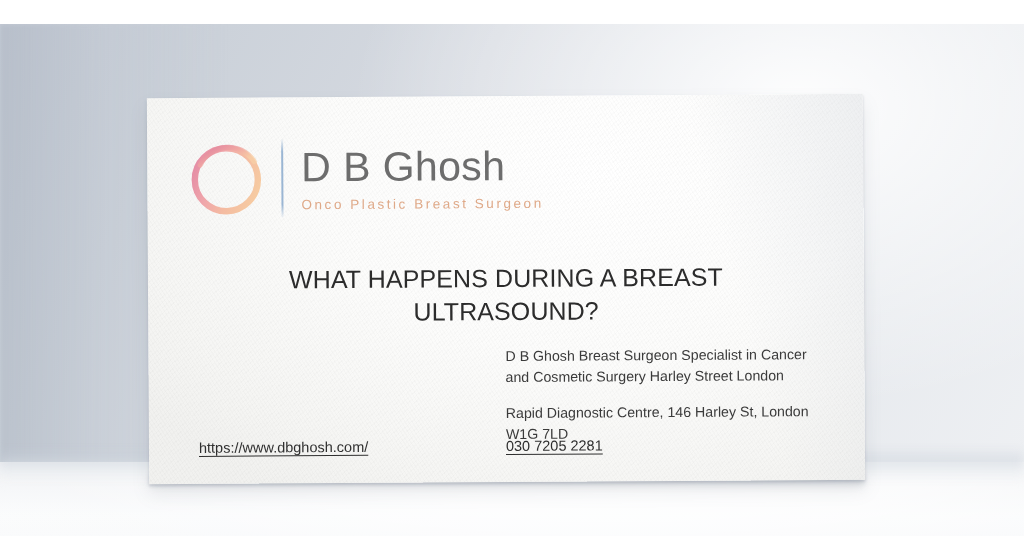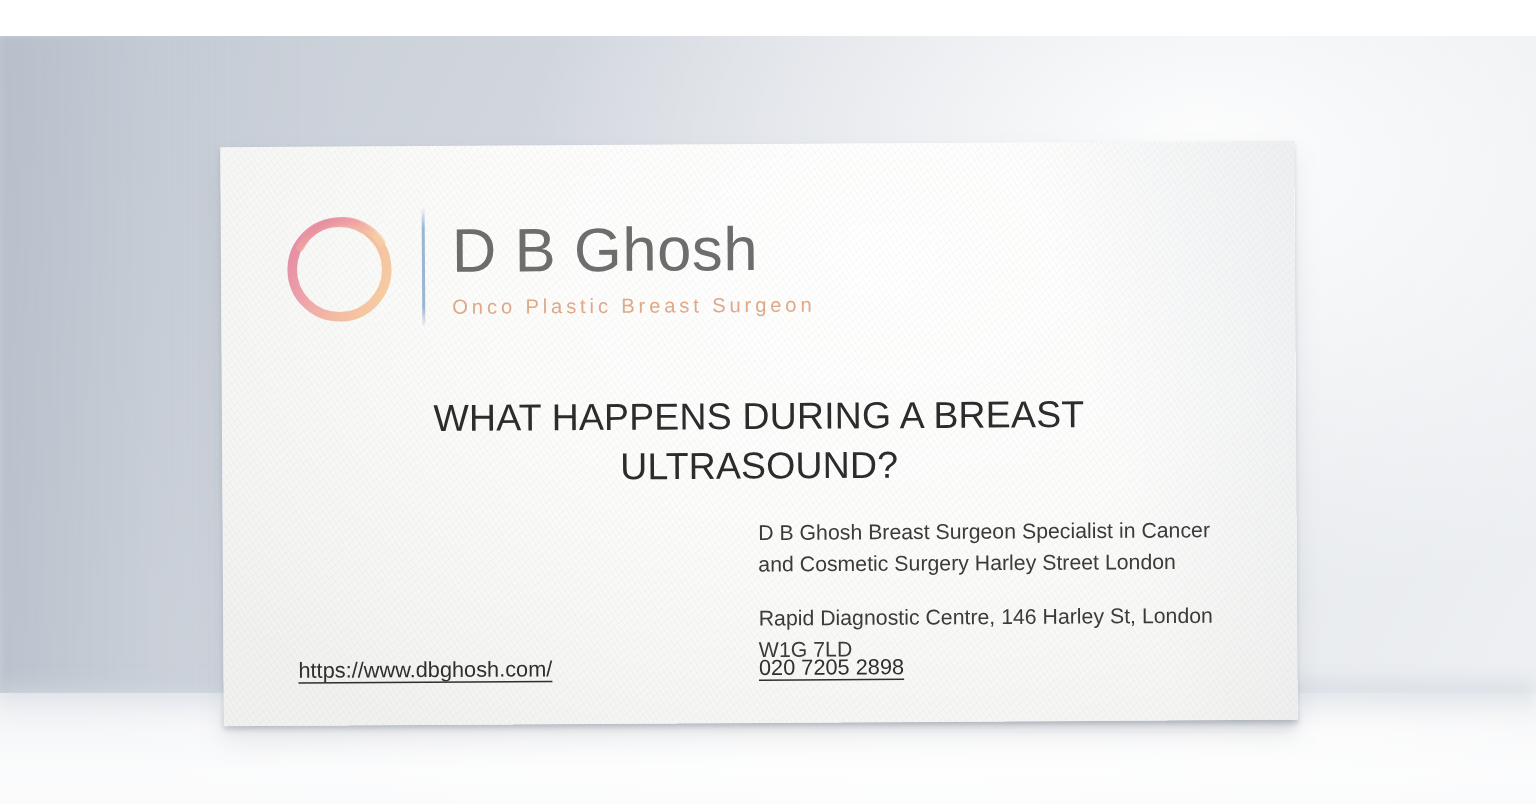--- a/index.html
+++ b/index.html
@@ -313,18 +313,18 @@
 
       <div class="headline">WHAT HAPPENS DURING A BREAST ULTRASOUND?</div>
 
       <div class="details">
         <p>D B Ghosh Breast Surgeon Specialist in Cancer and Cosmetic Surgery Harley Street London</p>
         <p>Rapid Diagnostic Centre, 146 Harley St, London W1G 7LD</p>
       </div>
 
       <div class="footer-links">
         <span class="link link-website">https://www.dbghosh.com/</span>
-        <span class="link link-phone">020 7205 2898</span>
+        <span class="link link-phone">030 7205 2281</span>
       </div>
 
     </div>
   </div>
 </div>
 
 </body></html>

